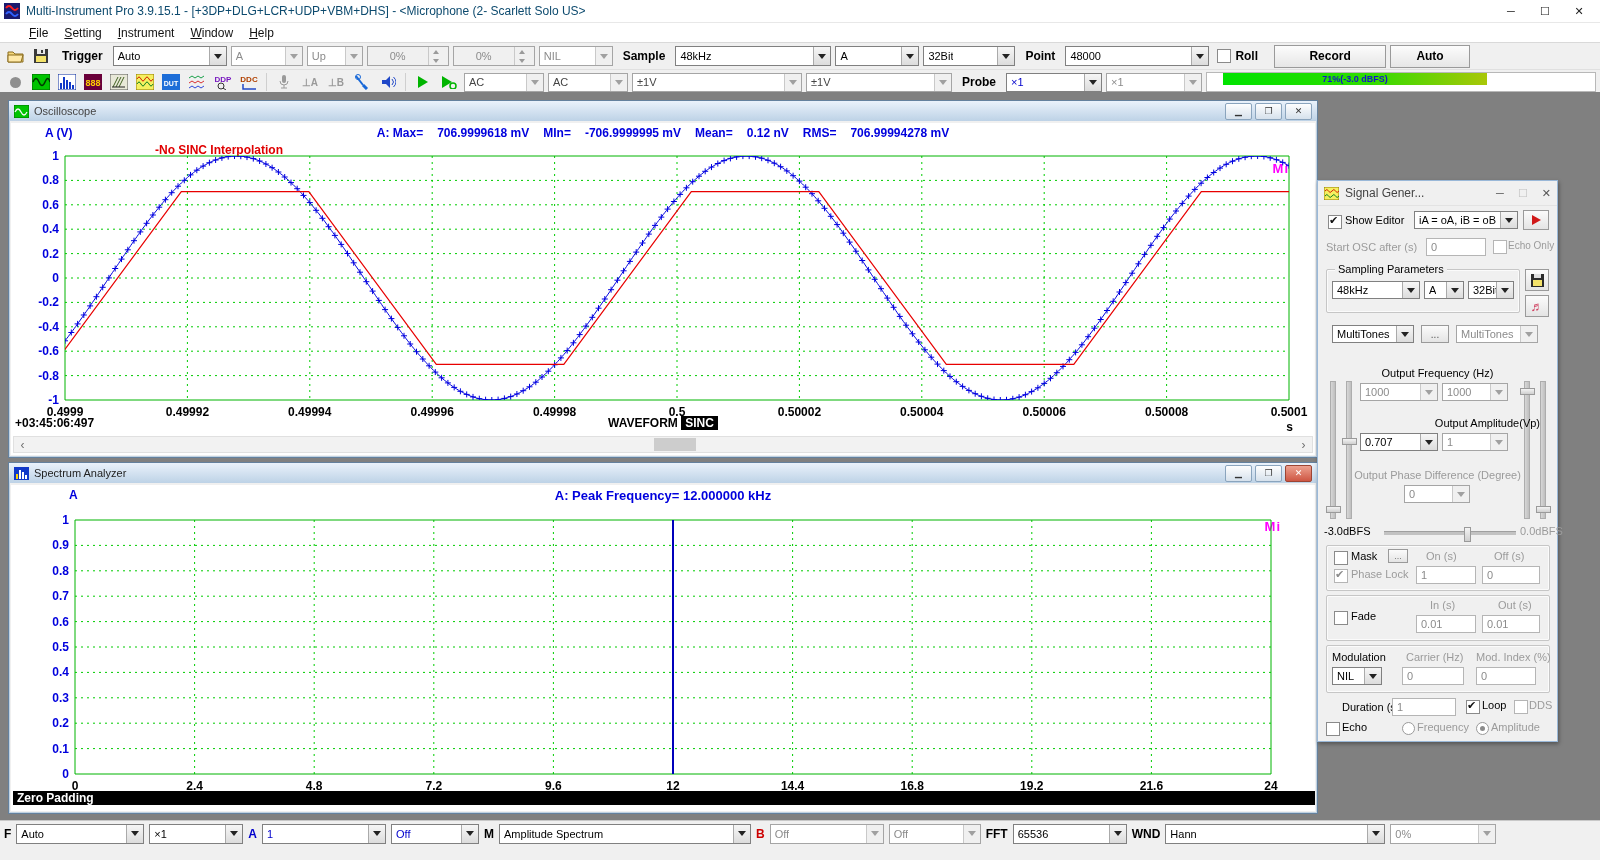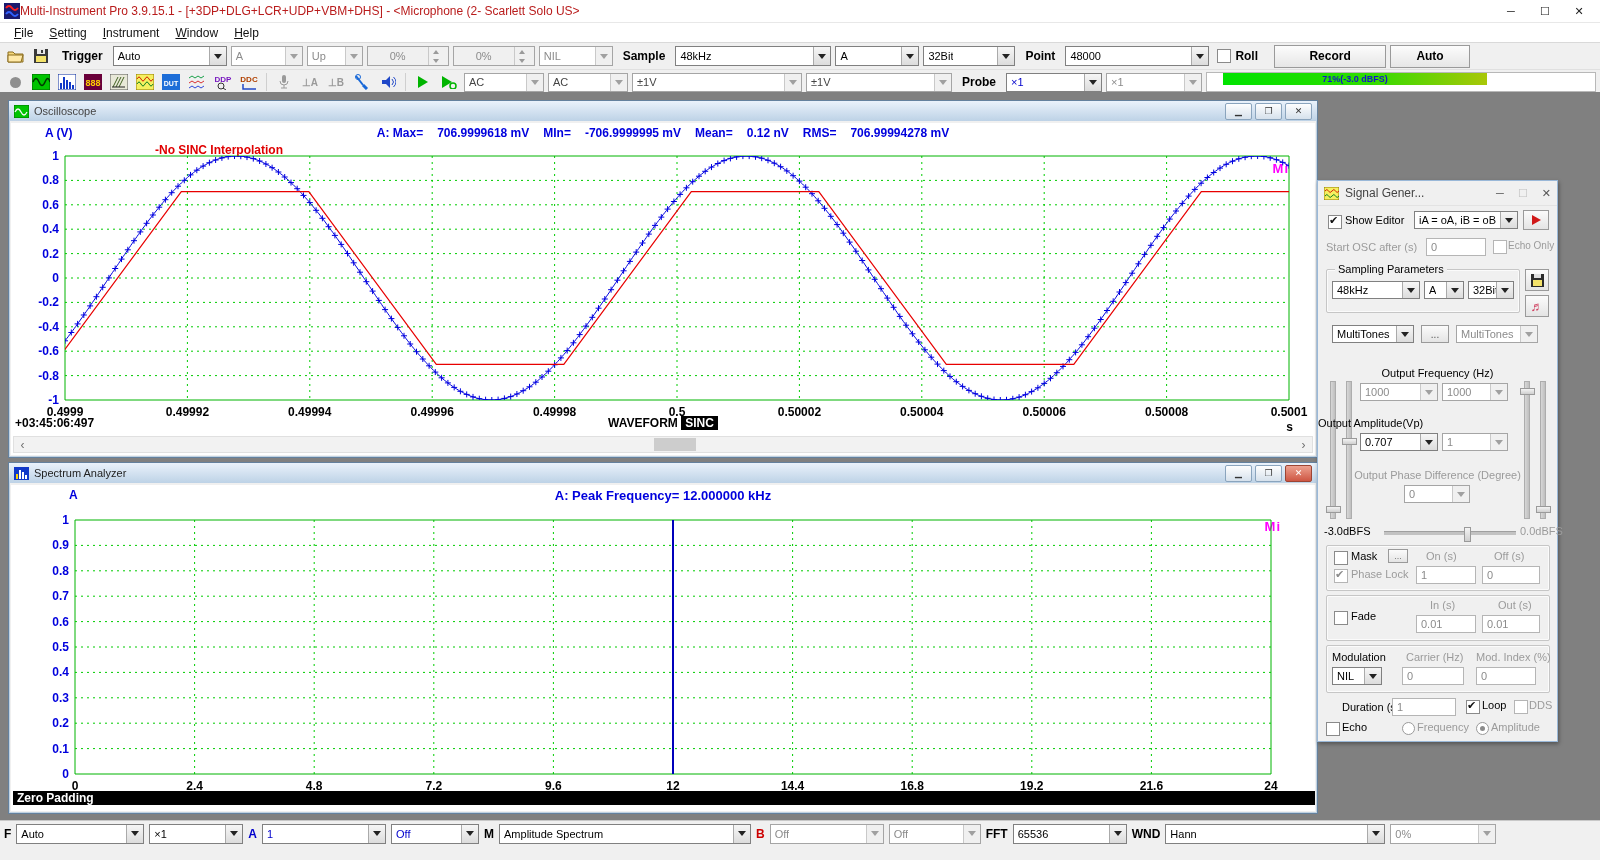--- a/index.html
+++ b/index.html
@@ -1,22 +1,22 @@
 <!DOCTYPE html>
 <html><head>
 <meta charset="utf-8">
 <style>
   html,body{margin:0;padding:0}
   body{width:1600px;height:860px;font-family:"Liberation Sans",sans-serif;background:#f0f0f0;overflow:hidden;position:relative}
   
   .titlebar{height:22px;background:#fff;display:flex;align-items:center;padding:0 4px;border-bottom:1px solid #e8e8e8}
-  .titlebar .ttext{font-size:12px;color:#b91c1c;white-space:nowrap}
+  .titlebar .ttext{font-size:12px;color:#0c4a6e;margin-left:6px;white-space:nowrap}
   .tb-btns{margin-left:auto;display:flex}
   .tb-btn{width:34px;height:20px;display:flex;align-items:center;justify-content:center;font-size:11px;color:#222}
-  .menubar{height:19px;background:#fff;display:flex;align-items:center;padding-left:6px;border-bottom:1px solid #d9d9d9}
+  .menubar{height:19px;background:#fff;display:flex;align-items:center;padding-left:21px;border-bottom:1px solid #d9d9d9}
   .menu-item{display:inline-block;font-size:12px;color:#111;padding:1px 8px}
   .menu-item::first-letter{text-decoration:underline}
   .toolbar{background:#f0f0f0;display:flex;align-items:center;padding:0 4px;gap:4px;white-space:nowrap}
   #toolbar1{height:26px;border-bottom:1px solid #e0e0e0}
   #toolbar2{height:24px;border-bottom:1px solid #cfcfcf}
   .tlabel{font-size:12px;font-weight:bold;color:#000;padding:0 6px}
   
   .combo{display:inline-flex;align-items:center;justify-content:space-between;background:#fff;border:1px solid #808080;height:20px;font-size:11px;box-sizing:border-box;overflow:hidden}
   .combo .cv{padding-left:4px;white-space:nowrap;overflow:hidden}
   .combo .ca{width:16px;align-self:stretch;background:linear-gradient(#f6f6f6,#dcdcdc);border-left:1px solid #aaa;display:flex;align-items:center;justify-content:center;flex:none}
@@ -635,21 +635,21 @@
           <span class="arr"></span>
         </span>
       </span>
     <span class="combo sg-combo dis abs" style="left:124px;top:202px;width:66px">
         <span class="cv">1000</span>
         <span class="ca">
           <span class="arr"></span>
         </span>
       </span>
 
-    <span class="sg-lbl abs" style="left:0;top:236px;width:222px;text-align:left">Output Amplitude(Vp)</span>
+    <span class="sg-lbl abs" style="left:0;top:236px;width:222px;text-align:right">Output Amplitude(Vp)</span>
     <span class="combo sg-combo abs" style="left:42px;top:252px;width:78px">
         <span class="cv">0.707</span>
         <span class="ca">
           <span class="arr"></span>
         </span>
       </span>
     <span class="combo sg-combo dis abs" style="left:124px;top:252px;width:66px">
         <span class="cv">1</span>
         <span class="ca">
           <span class="arr"></span>

